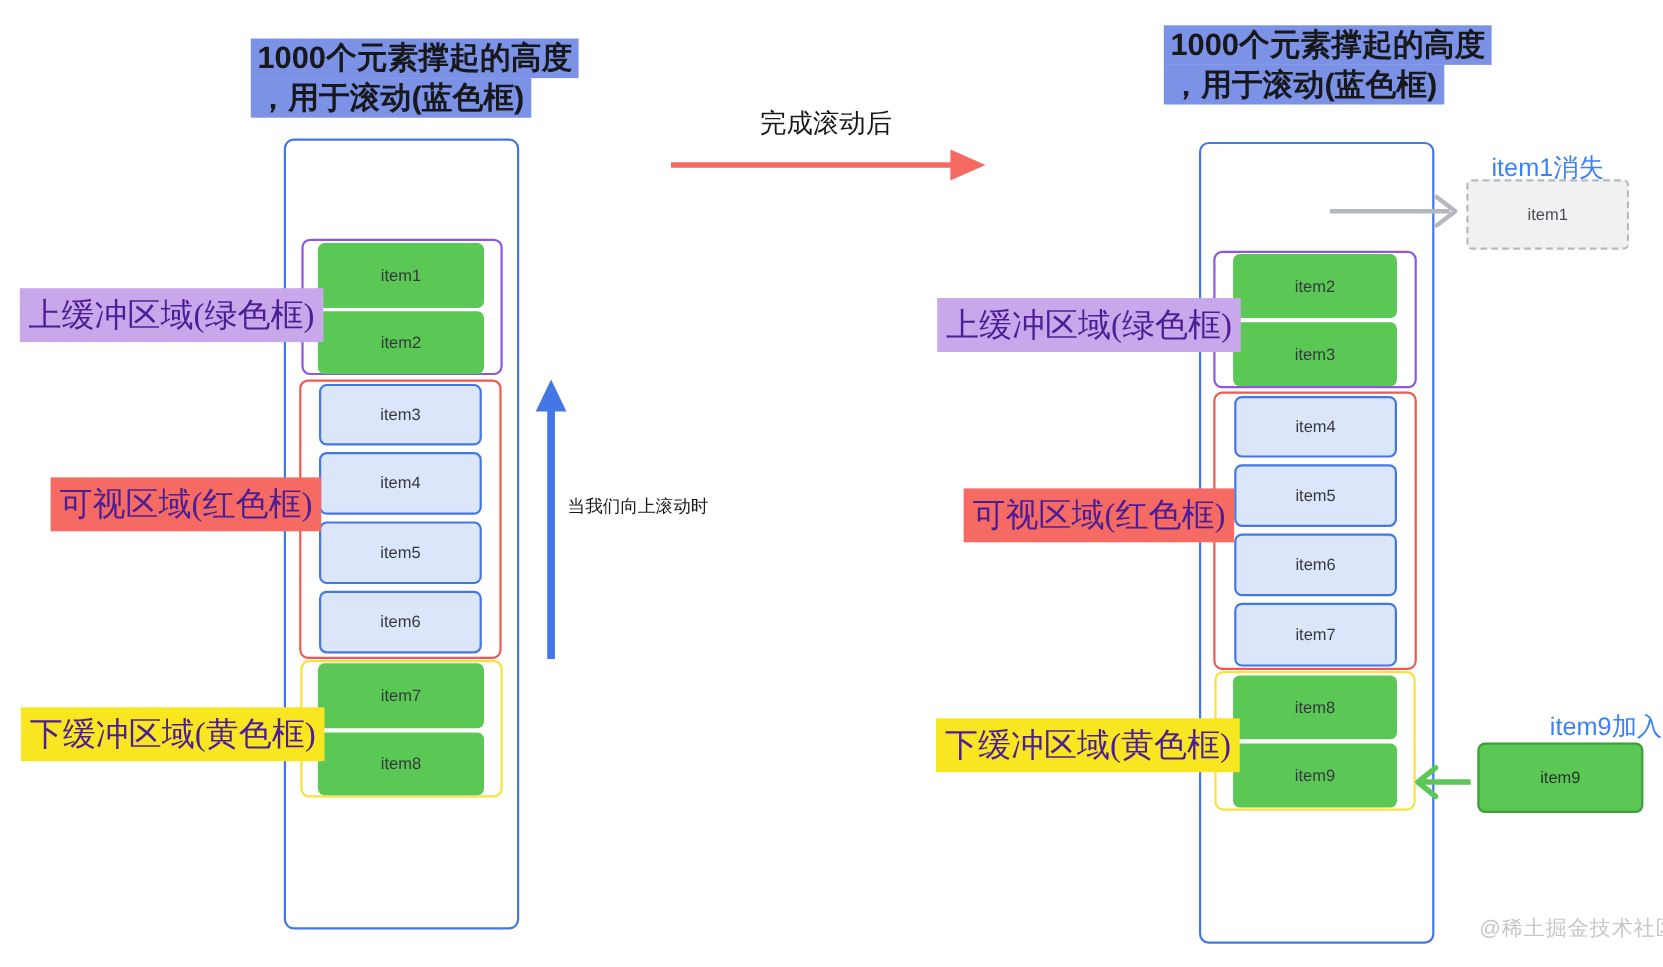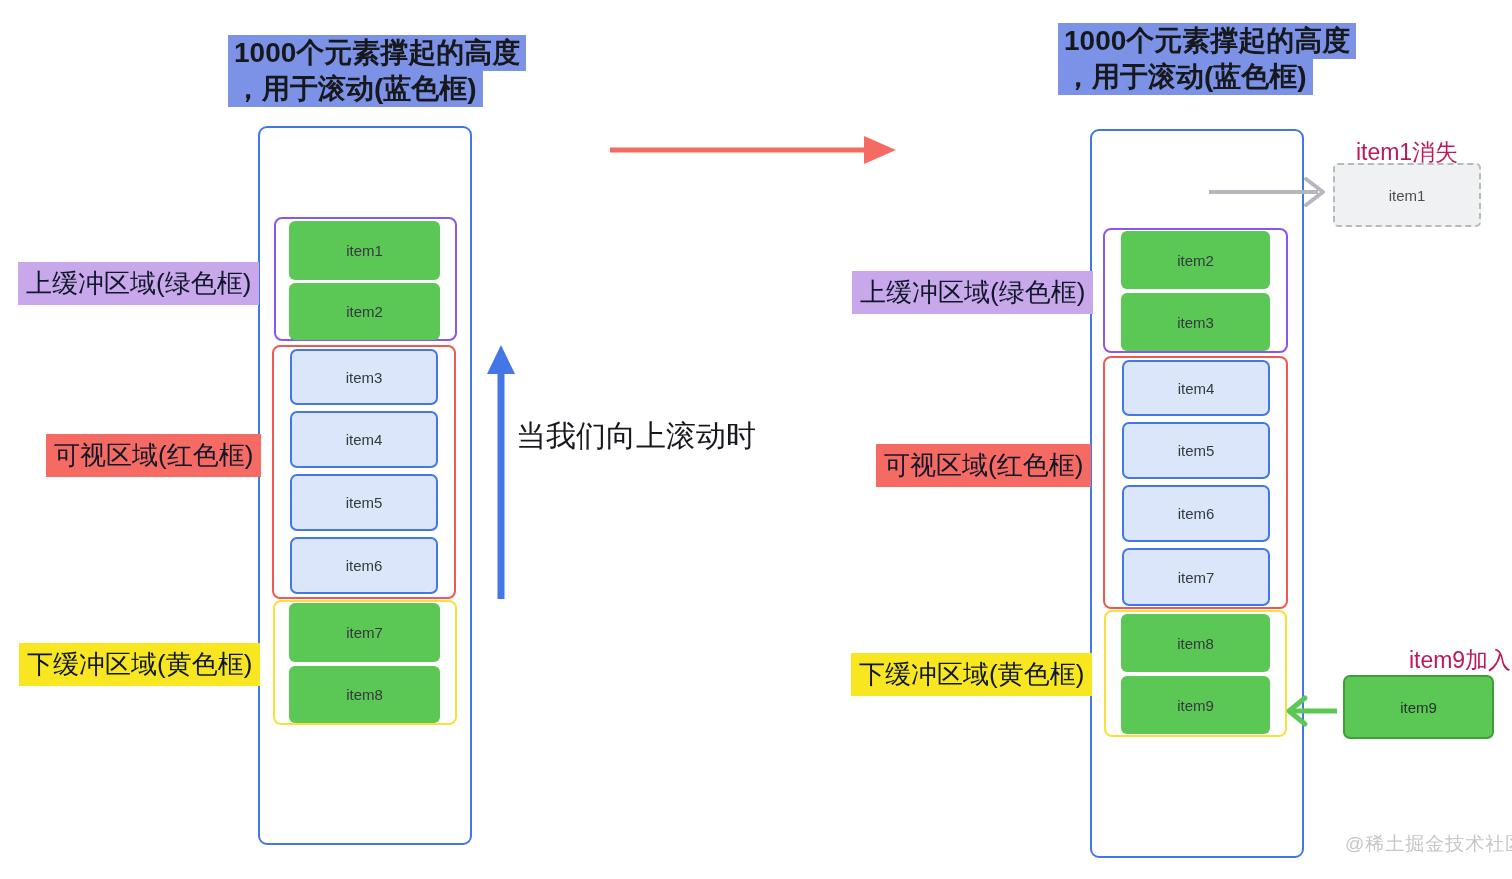--- a/index.html
+++ b/index.html
@@ -3,38 +3,38 @@
 <meta charset="utf-8">
 <style>
   * { margin:0; padding:0; box-sizing:border-box; }
   html,body { background:#ffffff; }
   body { font-family:"Liberation Sans","DejaVu Sans",sans-serif; color:#1c1e21; }
   .canvas { position:relative; width:1512px; height:879px; background:#ffffff; overflow:hidden; }
 
   .title { position:absolute; font-size:28px; line-height:30px; font-weight:600; color:#16181c; }
   .title .hl { display:table; background:#7c92e6; padding:3px 6px; }
 
-  .hl-label { position:absolute; font-size:26px; font-weight:500; color:#0f172a; padding:4px 8px; white-space:nowrap; }
+  .hl-label { position:absolute; font-size:30px; font-weight:500; color:#4c1d95; padding:4px 8px; white-space:nowrap;font-family:Liberation Serif, serif; }
   .hl-purple { background:#c8a8ea; }
   .hl-red    { background:#f56b63; }
   .hl-yellow { background:#f8e620; }
 
   .box { position:absolute; border-radius:9px; background:transparent; }
   .box-blue   { border:2px solid #4377e6; }
   .box-purple { border:2px solid #8c57e8; border-radius:8px; }
   .box-red    { border:2px solid #ee5a52; border-radius:8px; }
   .box-yellow { border:2px solid #f8e13c; border-radius:8px; }
 
   .item { position:absolute; border-radius:6px; display:flex; align-items:center; justify-content:center;
           font-size:15px; color:#353a3e; }
   .item-green { background:#5bc755; }
   .item-blue  { background:#dbe6fa; border:2px solid #4377e6; border-radius:7px; }
 
   .mid-label { position:absolute; font-size:24px; font-weight:500; color:#16181c; white-space:nowrap; }
-  .note-label { position:absolute; font-size:23px; font-weight:500; color:#be185d; text-align:center; white-space:nowrap; }
+  .note-label { position:absolute; font-size:23px; font-weight:500; color:#3b82f6; text-align:center; white-space:nowrap; }
 
   .removed-box { position:absolute; background:#f0f1f3; border:2px dashed #b7b9bb; border-radius:5px;
                  display:flex; align-items:center; justify-content:center; font-size:15px; color:#4a4e52; }
   .added-box { position:absolute; background:#5bc755; border:2px solid #3f9e3a; border-radius:7px;
                display:flex; align-items:center; justify-content:center; font-size:15px; color:#24342a; }
 
   .watermark { position:absolute; font-size:19px; color:#c6c6c8; letter-spacing:1px; white-space:nowrap; }
   svg.arrow { position:absolute; }
 </style>
 </head>
@@ -60,32 +60,33 @@
   <div class="item item-blue" style="left:290px; top:537px; width:148px; height:57px;">item6</div>
 
   <div class="box box-yellow" style="left:273px; top:600px; width:184px; height:125px;"></div>
   <div class="item item-green" style="left:289px; top:603px; width:151px; height:59px;">item7</div>
   <div class="item item-green" style="left:289px; top:666px; width:151px; height:57px;">item8</div>
 
   <div class="hl-label hl-purple" style="left:18px; top:262px;">上缓冲区域(绿色框)</div>
   <div class="hl-label hl-red" style="left:46px; top:434px;">可视区域(红色框)</div>
   <div class="hl-label hl-yellow" style="left:19px; top:643px;">下缓冲区域(黄色框)</div>
 
+  <div class="mid-label" style="left:656px; top:96px; width:190px; text-align:center;">完成滚动后</div>
 
   <svg class="arrow" style="left:606px; top:133px;" width="292" height="34" aria-hidden="true">
     <line x1="4" y1="17" x2="260" y2="17" stroke="#f56b63" stroke-width="5"></line>
     <polygon points="258,3 290,17 258,31" fill="#f56b63"></polygon>
   </svg>
 
   <svg class="arrow" style="left:484px; top:343px;" width="34" height="260" aria-hidden="true">
     <line x1="17" y1="256" x2="17" y2="26" stroke="#4377e6" stroke-width="7"></line>
     <polygon points="3,31 17,2 31,31" fill="#4377e6"></polygon>
   </svg>
 
-  <div class="mid-label" style="left:516px; top:416px; font-size:30px;">当我们向上滚动时</div>
+  <div class="mid-label" style="left:516px; top:450px; font-size:16px;">当我们向上滚动时</div>
 
   <div class="title" style="left:1058px; top:23px;">
     <span class="hl">1000个元素撑起的高度</span>
     <span class="hl">，用于滚动(蓝色框)</span>
   </div>
 
   <div class="box box-blue" style="left:1090px; top:129px; width:214px; height:729px;"></div>
 
   <div class="box box-purple" style="left:1103px; top:228px; width:185px; height:125px;"></div>
   <div class="item item-green" style="left:1121px; top:231px; width:149px; height:58px;">item2</div>

